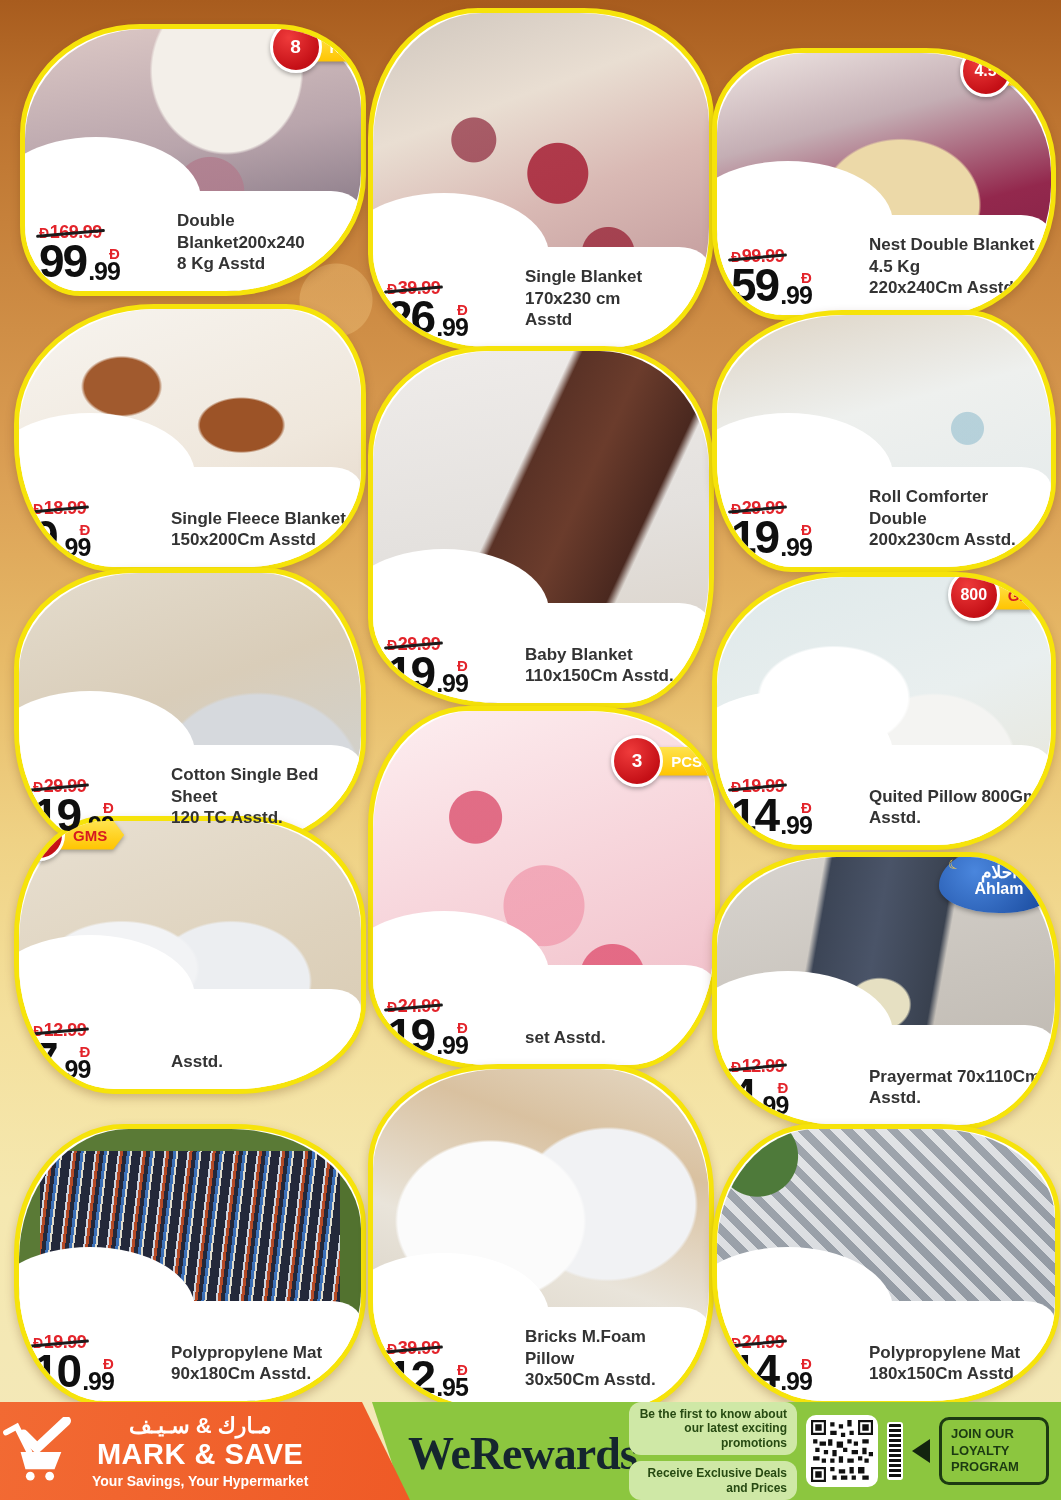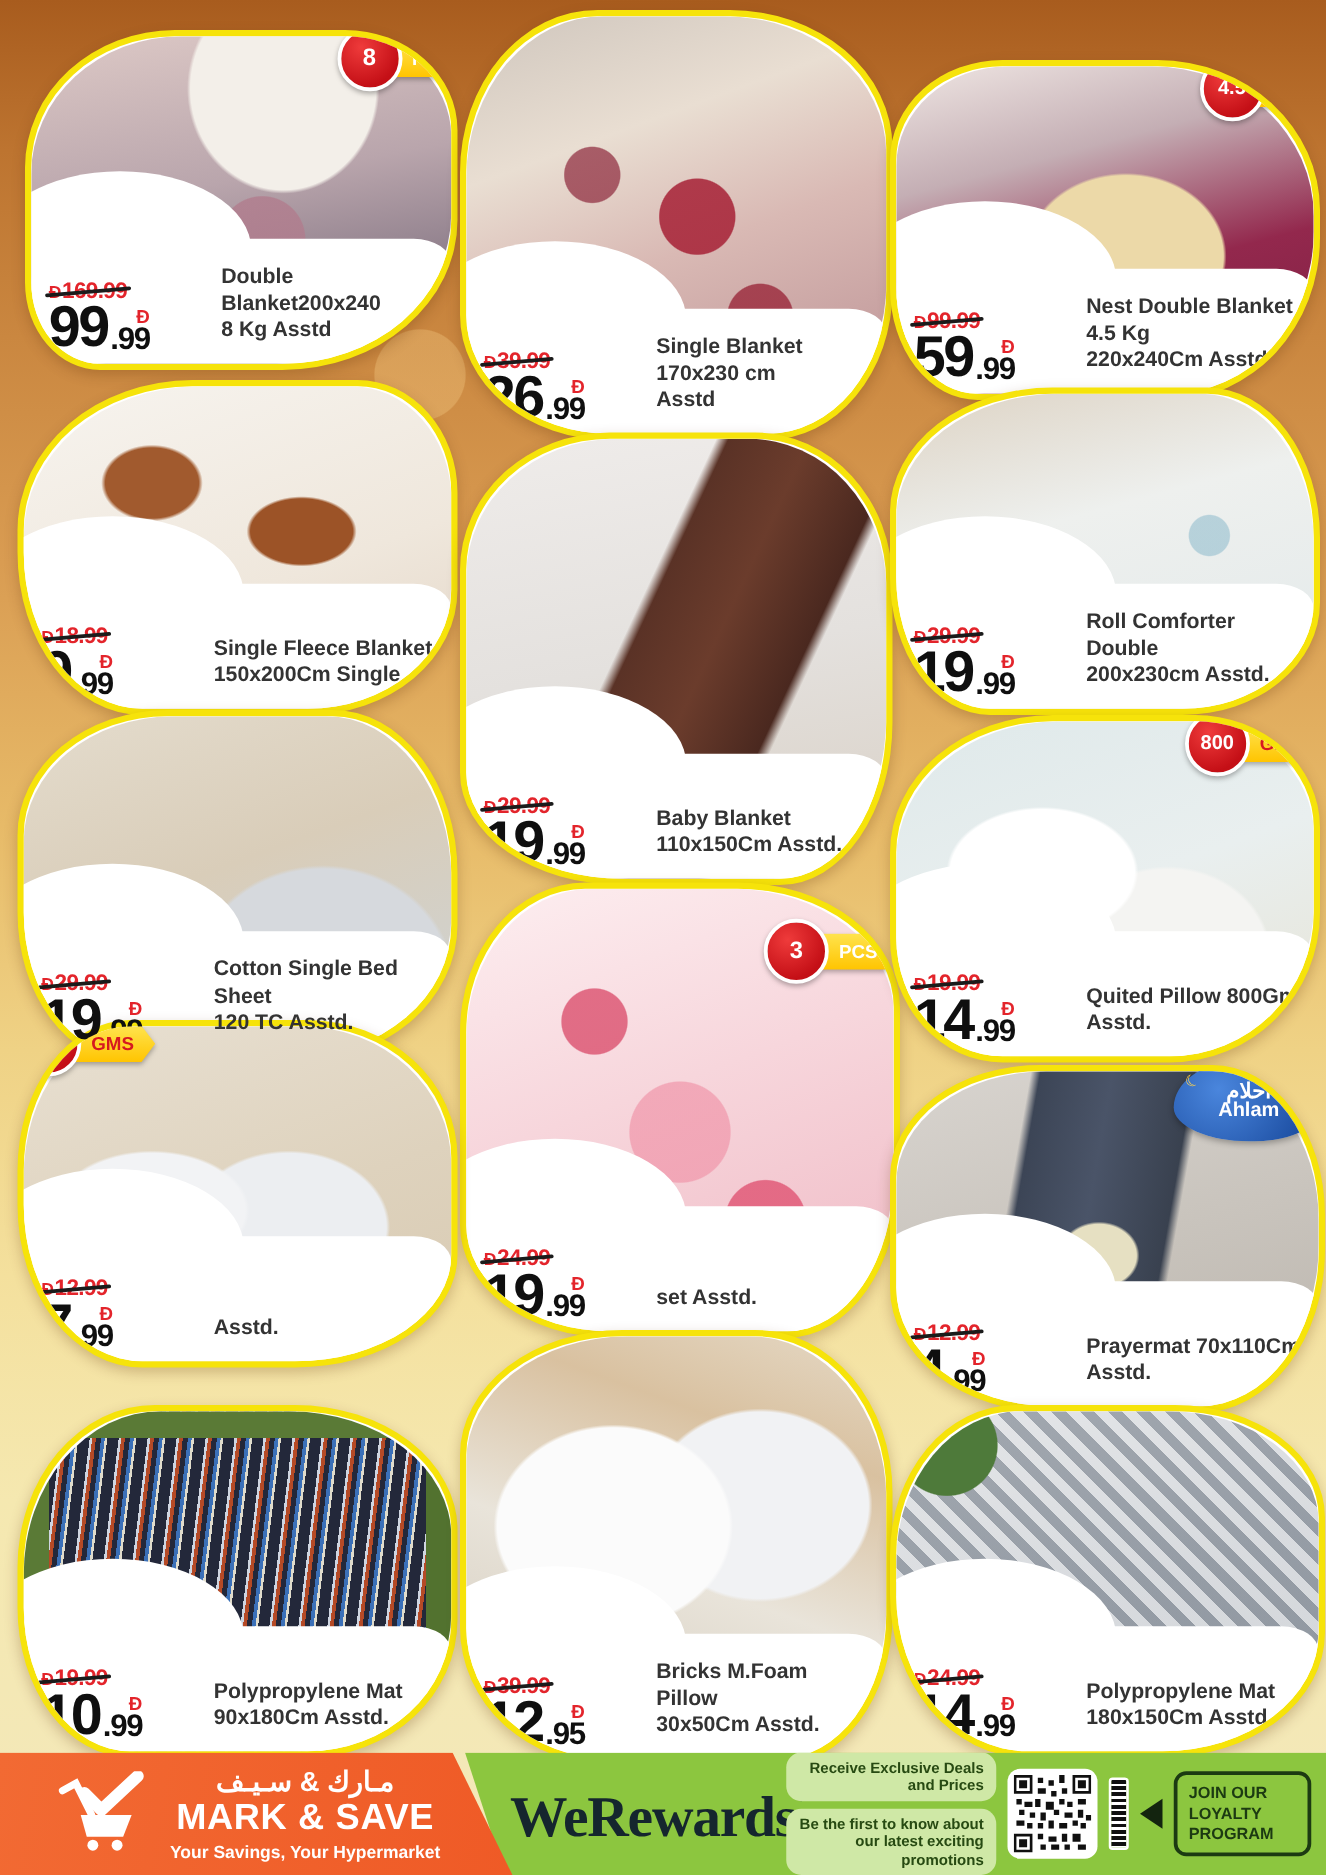--- a/index.html
+++ b/index.html
@@ -116,21 +116,21 @@
   .werewards{position:absolute;left:66px;top:20px;font-family:"Liberation Serif",serif;font-size:46px;font-weight:700;color:#15262e;letter-spacing:-1px;}
   .werewards .sparkle{font-size:20px;vertical-align:28px;margin-left:-4px;color:#15262e;}
   .qr-area{position:absolute;right:12px;top:8px;bottom:8px;display:flex;align-items:center;gap:9px;}
   .pills{display:flex;flex-direction:column;gap:6px;width:168px;}
   .pill{background:#cfe8a6;border-radius:12px;padding:5px 10px;font-size:12px;font-weight:700;color:#274a12;text-align:right;line-height:1.2;}
   .qr-box{background:#fff;border-radius:10px;padding:5px;display:flex;}
   .bc{width:12px;height:54px;background:repeating-linear-gradient(180deg,#101010 0 3px,#fff 3px 5px);border:2px solid #fff;border-radius:3px;}
   .arrow{width:0;height:0;border-top:12px solid transparent;border-bottom:12px solid transparent;border-right:18px solid #13240f;}
   .loyalty{border:3px solid #1c3a12;border-radius:10px;padding:6px 9px;font-size:13px;font-weight:800;color:#1c3a12;line-height:1.3;width:86px;}
   .f-orange{position:absolute;left:0;top:0;bottom:0;width:412px;background:linear-gradient(100deg,#f26a33,#ef5a26);
-            clip-path:polygon(0 0,362px 0,410px 100%,0 100%);display:flex;align-items:center;gap:14px;padding-left:44px;box-sizing:border-box;}
+            clip-path:polygon(0 0,362px 0,410px 100%,0 100%);display:flex;align-items:center;gap:14px;box-sizing:border-box;}
   .brand-text{color:#fff;text-align:center;}
   .brand-ar{font-size:22px;font-weight:700;letter-spacing:1px;}
   .brand-en{font-size:29px;font-weight:800;letter-spacing:.5px;line-height:1.05;}
   .brand-tag{font-size:14px;font-weight:700;margin-top:3px;}
 </style>
 </head>
 <body>
 
 <div class="page">
 
@@ -210,21 +210,21 @@
         <div class="new">
             <span class="int">9</span>
             <span class="frac">
               <span class="cur2">Ð</span>
               <span class="dec">.99</span>
             </span>
           </div>
       </div>
       <div class="pname">
           <span>Single Fleece Blanket</span>
-          <span>150x200Cm Single</span>
+          <span>150x200Cm Asstd</span>
         </div>
     </div>
   </div>
 
   <div class="card c5">
     <div class="photo p5"></div>
     <div class="panel">
       <div class="prices">
         <div class="old"><span class="cur">Ð</span><span>29.99</span></div>
         <div class="new">
@@ -435,22 +435,22 @@
           <span>180x150Cm Asstd.</span>
         </div>
     </div>
   </div>
 
   <div class="footer">
     <div class="f-green">
       <div class="werewards"><span>WeRewards</span><span class="sparkle">✦</span></div>
       <div class="qr-area">
         <div class="pills">
+          <div class="pill">Be the first to know about our latest exciting promotions</div>
           <div class="pill">Receive Exclusive Deals and Prices</div>
-          <div class="pill">Be the first to know about our latest exciting promotions</div>
         </div>
         <div class="qr-box">
           <svg width="62" height="62" viewBox="0 0 29 29">
             <rect width="29" height="29" fill="#fff"></rect>
             <g fill="#101010">
               <path d="M0 0h7v7H0zM22 0h7v7h-7zM0 22h7v7H0z"></path>
             </g>
             <g fill="#fff">
                 <path d="M1 1h5v5H1zM23 1h5v5h-5zM1 23h5v5h-5z"></path>
               </g>

